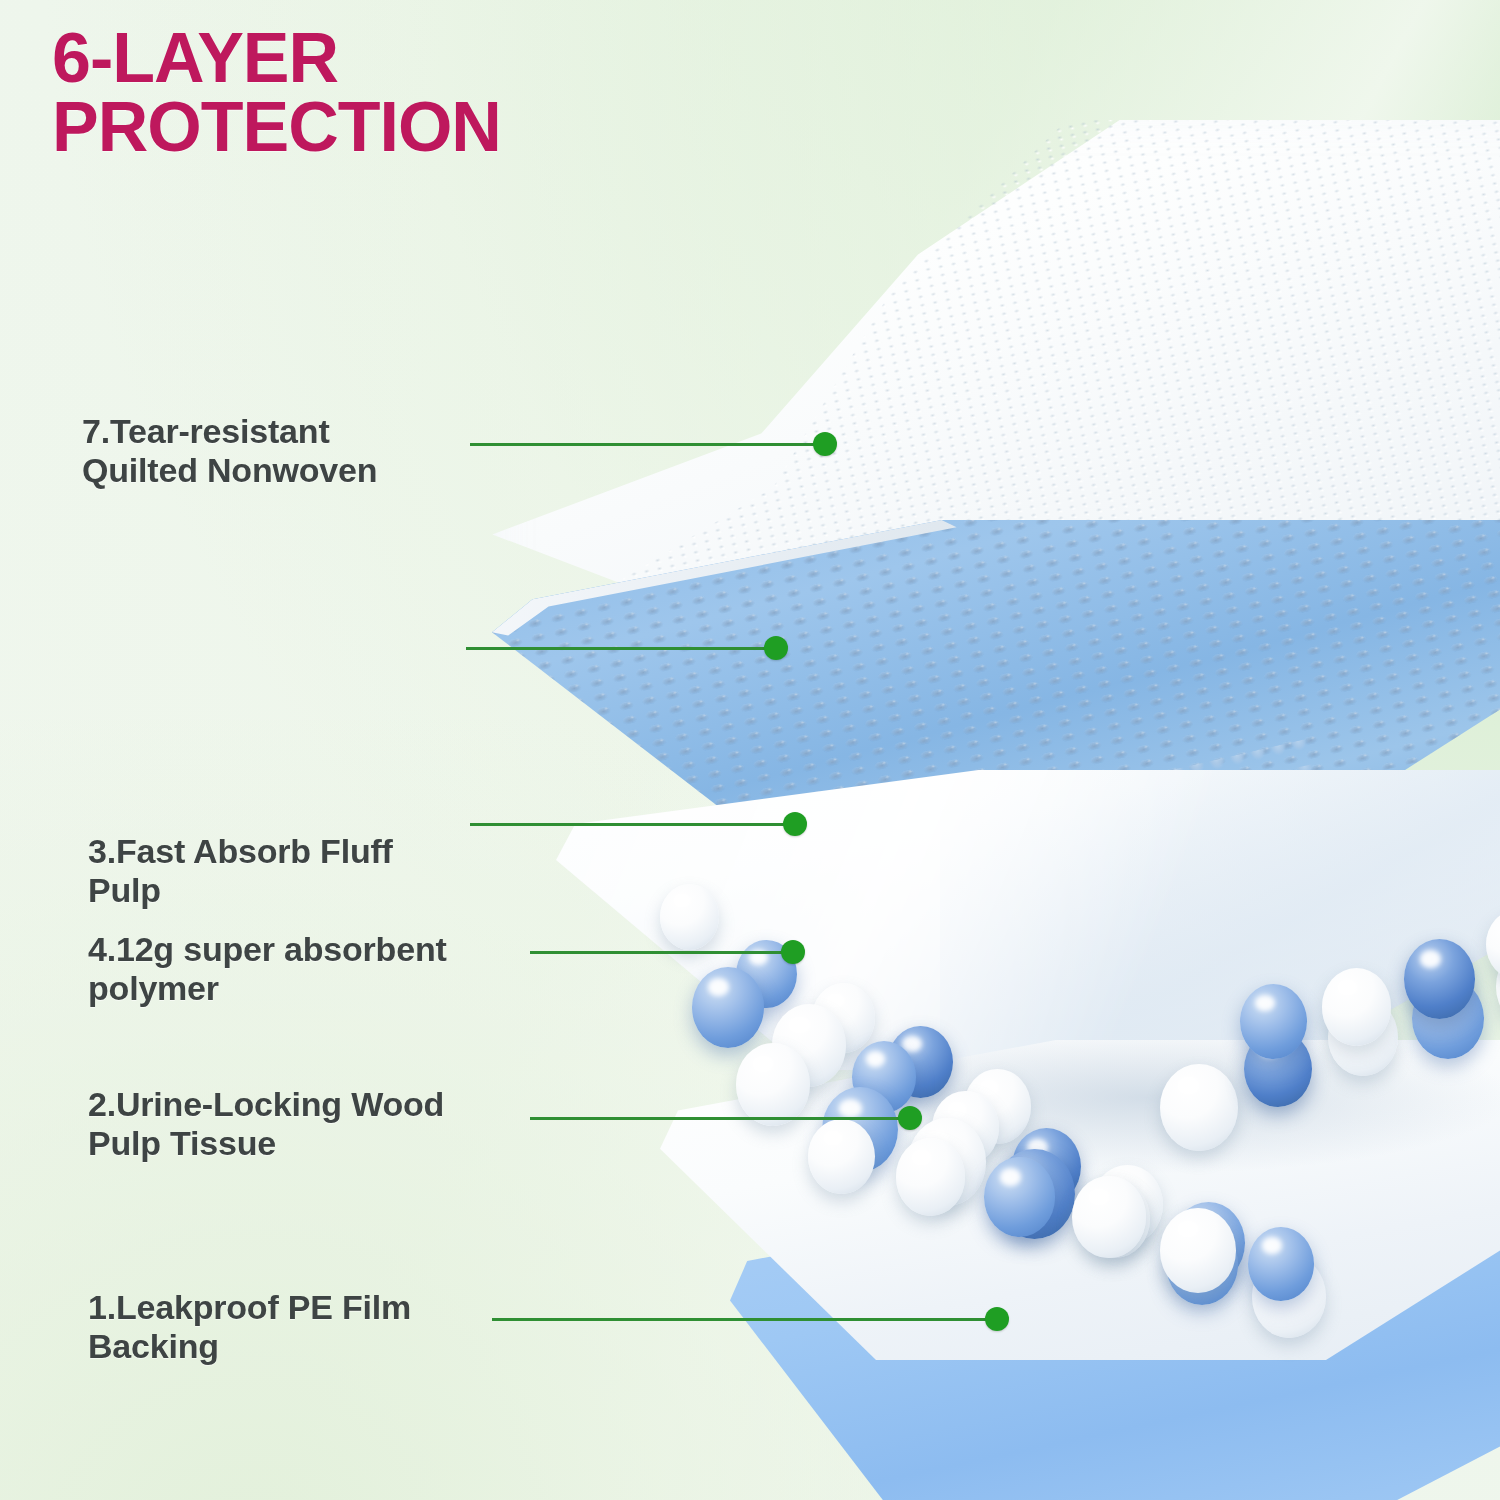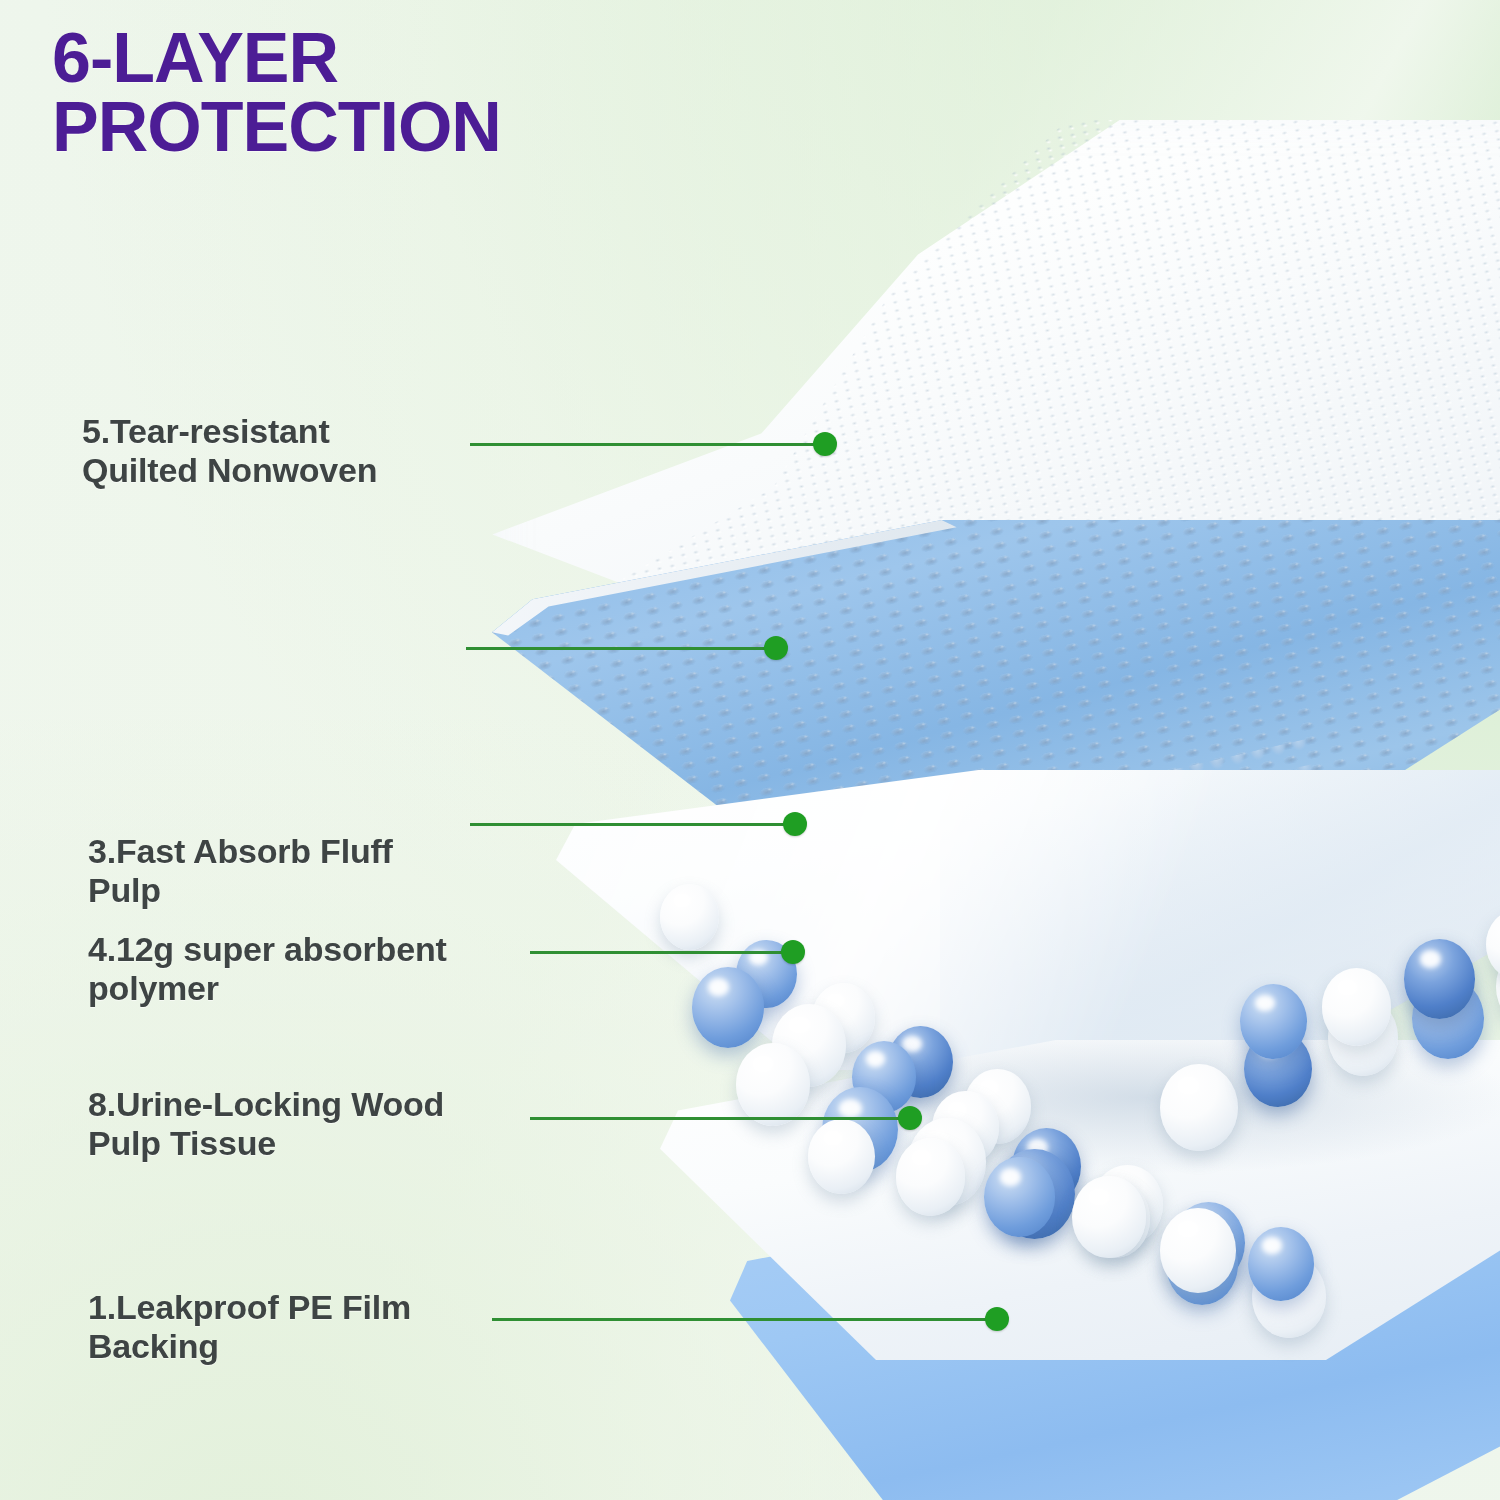--- a/index.html
+++ b/index.html
@@ -45,21 +45,21 @@
     left: 52px;
     top: 24px;
     width: 760px;
     z-index: 60;
   }
   .title {
     font-size: 70px;
     font-weight: 700;
     line-height: 0.98;
     letter-spacing: -1px;
-    color: #4c1d95;
+    color: #be185d;
     margin: 0;
     text-shadow: 0 1px 0 rgba(255,255,255,0.5);
   }
   .title .line2 { display: block; }
   .subtitle {
     margin: 18px 0 0 4px;
     font-size: 38px;
     font-weight: 400;
     color: #4a4a4a;
     letter-spacing: -0.3px;
@@ -340,21 +340,21 @@
 
     <div class="pefilm"></div>
   </div>
 
   <div class="header">
     <h1 class="title"><span>6-LAYER</span><span class="line2">PROTECTION</span></h1>
   </div>
 
   <div class="labels">
 
-    <div class="label" style="left:82px; top:412px;">5.Tear-resistant
+    <div class="label" style="left:82px; top:412px;">7.Tear-resistant
 Quilted Nonwoven</div>
     <div class="leader" style="left:470px; top:443px; width:370px;">
       <div class="leader-line" style="width:355px;"></div>
       <div class="leader-dot" style="left:343px;"></div>
     </div>
 
     <div class="leader" style="left:466px; top:647px; width:330px;">
       <div class="leader-line" style="width:310px;"></div>
       <div class="leader-dot" style="left:298px;"></div>
     </div>
@@ -366,21 +366,21 @@
       <div class="leader-dot" style="left:313px;"></div>
     </div>
 
     <div class="label" style="left:88px; top:930px;">4.12g super absorbent
 polymer</div>
     <div class="leader" style="left:530px; top:951px; width:280px;">
       <div class="leader-line" style="width:263px;"></div>
       <div class="leader-dot" style="left:251px;"></div>
     </div>
 
-    <div class="label" style="left:88px; top:1085px;">8.Urine-Locking Wood
+    <div class="label" style="left:88px; top:1085px;">2.Urine-Locking Wood
 Pulp Tissue</div>
     <div class="leader" style="left:530px; top:1117px; width:395px;">
       <div class="leader-line" style="width:380px;"></div>
       <div class="leader-dot" style="left:368px;"></div>
     </div>
 
     <div class="label" style="left:88px; top:1288px;">1.Leakproof PE Film
 Backing</div>
     <div class="leader" style="left:492px; top:1318px; width:520px;">
       <div class="leader-line" style="width:505px;"></div>

